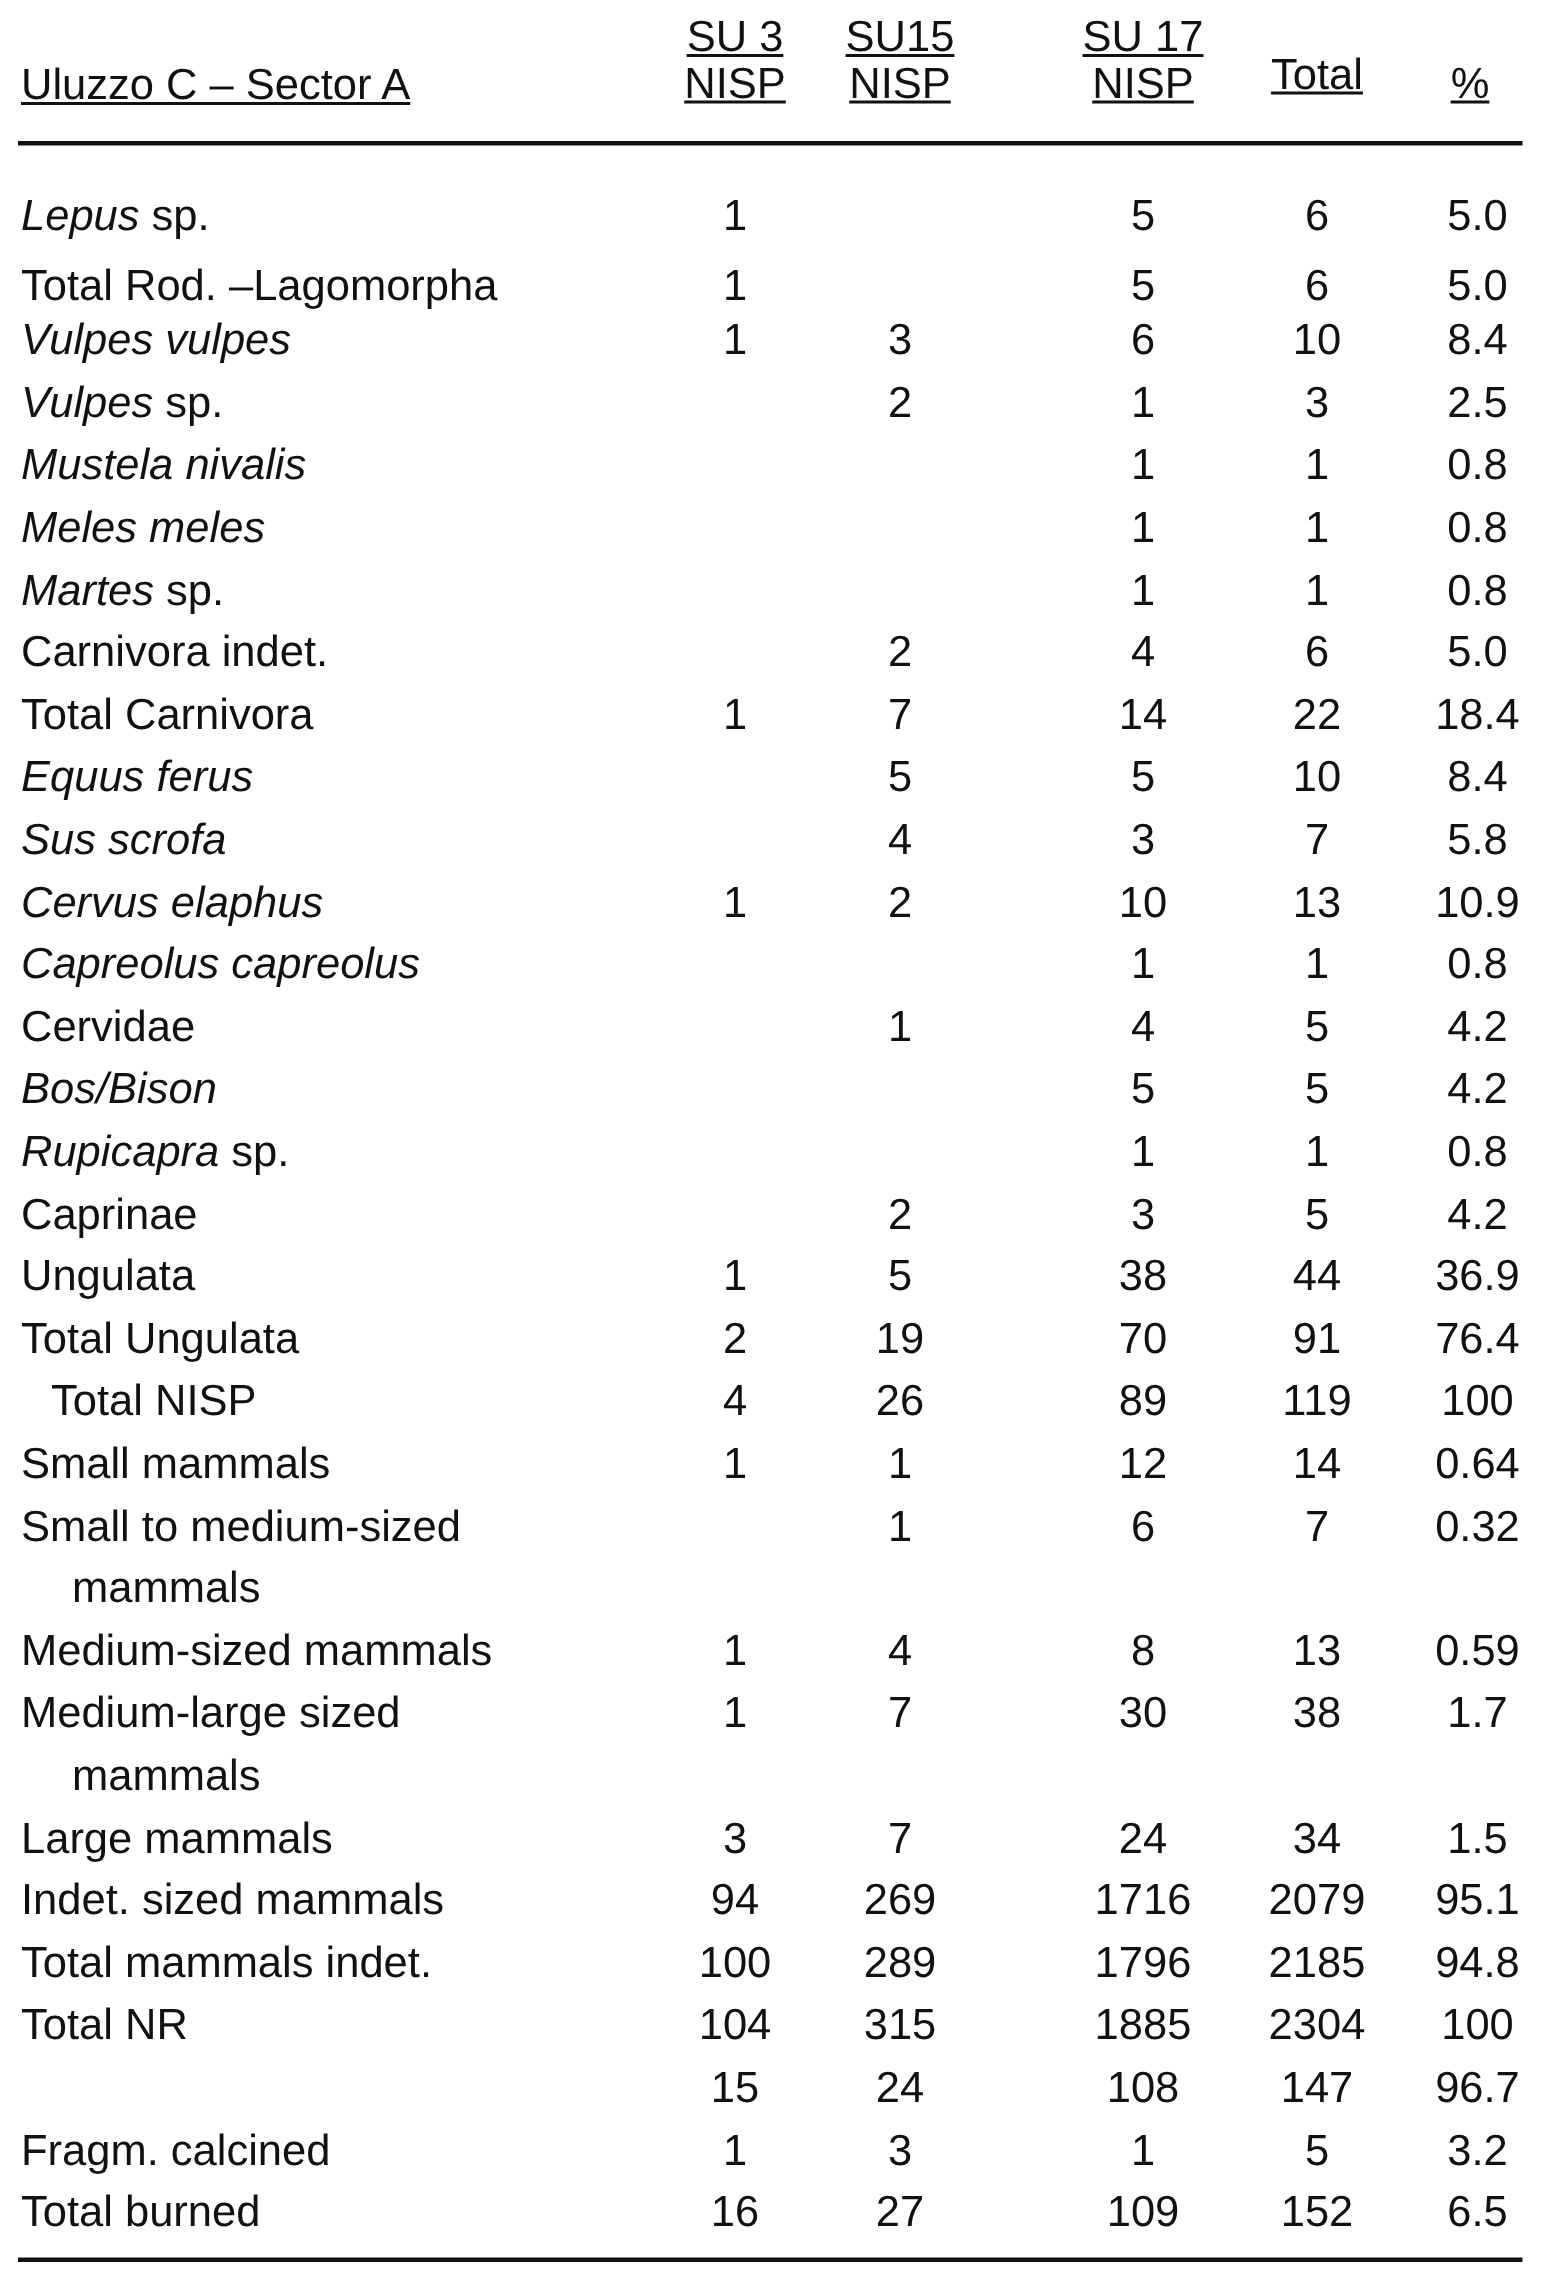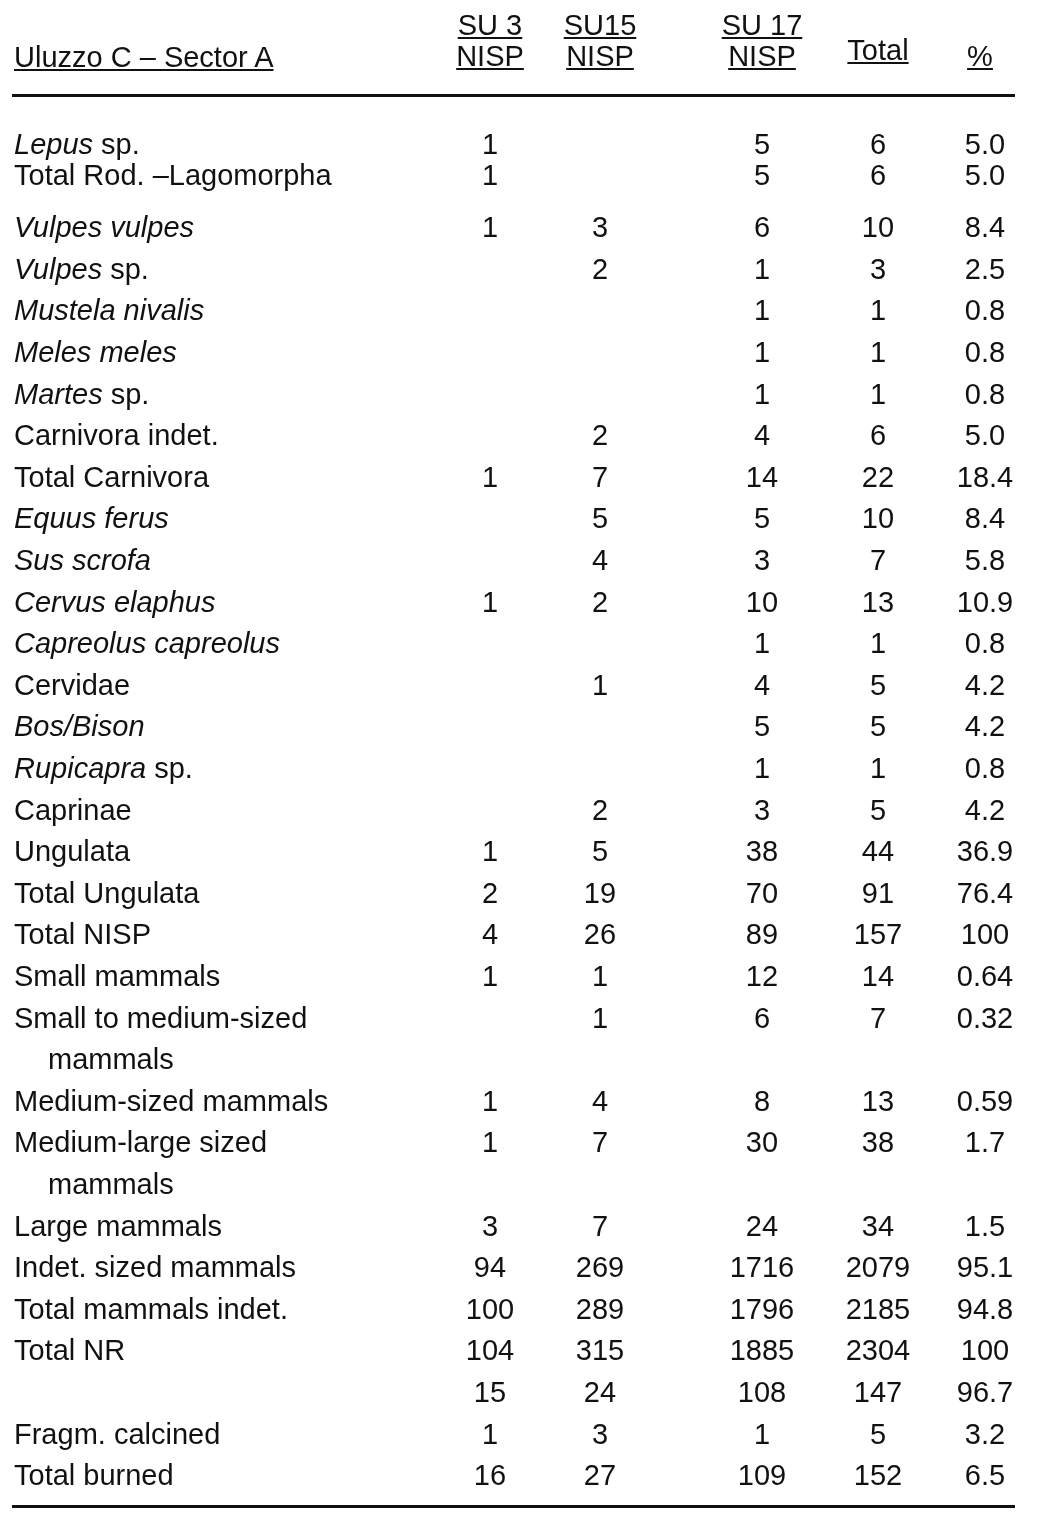--- a/index.html
+++ b/index.html
@@ -52,21 +52,21 @@
 
   <div id="rows">
       <div class="row" style="top: 124px;">
         <div class="cell lbl"><i>Lepus</i><span style="white-space: pre;"> sp.</span></div>
         <div class="cell num c1">1</div>
         <div class="cell num c2"></div>
         <div class="cell num c3">5</div>
         <div class="cell num c4">6</div>
         <div class="cell num c5">5.0</div>
       </div>
-      <div class="row" style="top: 155px;">
+      <div class="row" style="top: 171px;">
         <div class="cell lbl"><i></i><span style="white-space: pre;">Total Rod. –Lagomorpha</span></div>
         <div class="cell num c1">1</div>
         <div class="cell num c2"></div>
         <div class="cell num c3">5</div>
         <div class="cell num c4">6</div>
         <div class="cell num c5">5.0</div>
       </div>
       <div class="row" style="top: 207.2px;">
         <div class="cell lbl"><i>Vulpes vulpes</i><span style="white-space: pre;"></span></div>
         <div class="cell num c1">1</div>
@@ -197,25 +197,25 @@
       </div>
       <div class="row" style="top: 872.8px;">
         <div class="cell lbl"><i></i><span style="white-space: pre;">Total Ungulata</span></div>
         <div class="cell num c1">2</div>
         <div class="cell num c2">19</div>
         <div class="cell num c3">70</div>
         <div class="cell num c4">91</div>
         <div class="cell num c5">76.4</div>
       </div>
       <div class="row" style="top: 914.4px;">
-        <div class="cell lbl"><i></i><span style="white-space: pre;">Total NISP</span></div>
+        <div class="cell lbl"><i></i><span style="white-space: pre; margin-left: 20px;">Total NISP</span></div>
         <div class="cell num c1">4</div>
         <div class="cell num c2">26</div>
         <div class="cell num c3">89</div>
-        <div class="cell num c4">157</div>
+        <div class="cell num c4">119</div>
         <div class="cell num c5">100</div>
       </div>
       <div class="row" style="top: 956px;">
         <div class="cell lbl"><i></i><span style="white-space: pre;">Small mammals</span></div>
         <div class="cell num c1">1</div>
         <div class="cell num c2">1</div>
         <div class="cell num c3">12</div>
         <div class="cell num c4">14</div>
         <div class="cell num c5">0.64</div>
       </div>

